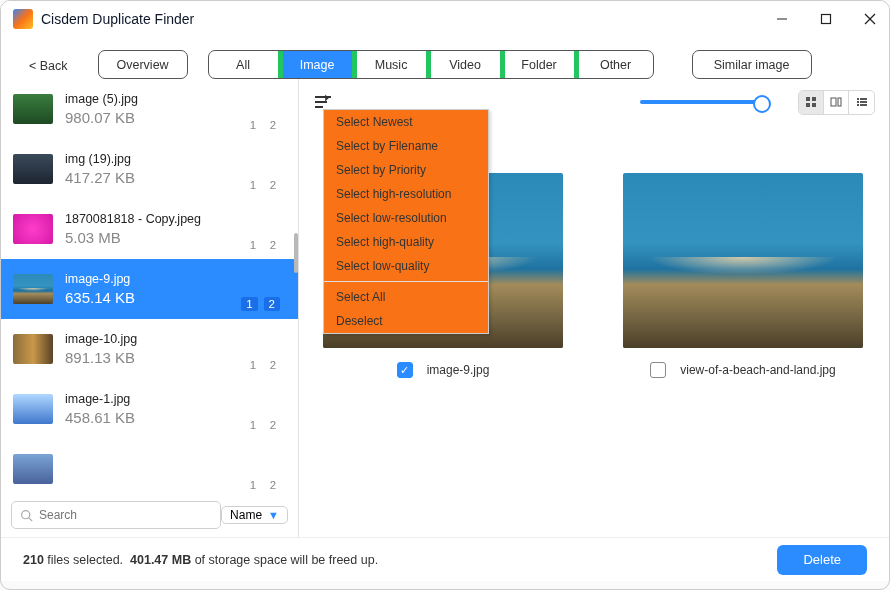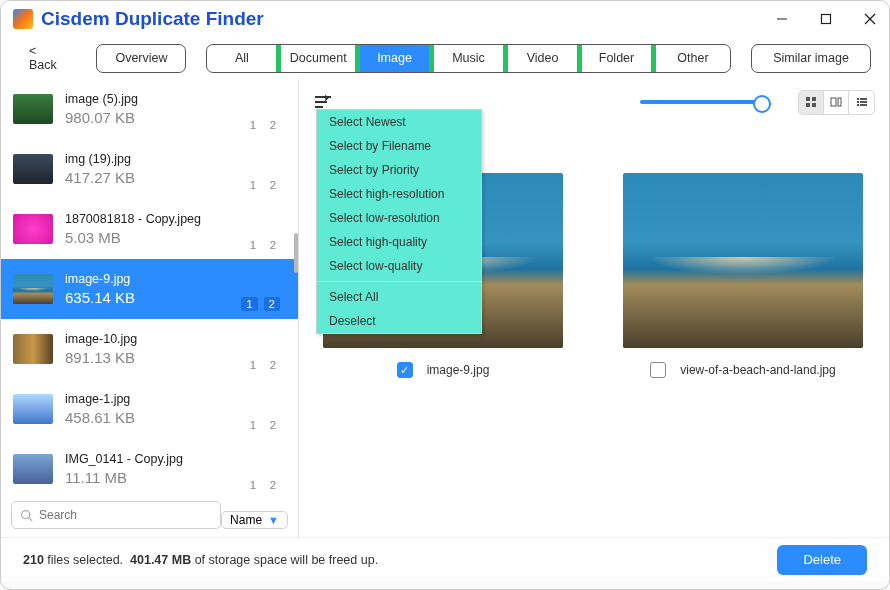--- a/index.html
+++ b/index.html
@@ -1,60 +1,60 @@
 <!DOCTYPE html>
 <html><head>
 <meta charset="utf-8">
 <style>
 *{box-sizing:border-box;margin:0;padding:0;font-family:-apple-system,"Segoe UI",Arial,sans-serif}
 body{width:890px;height:590px;background:#fafafa;overflow:hidden;border:1px solid #ccc;border-radius:10px;position:relative}
 .titlebar{height:36px;display:flex;align-items:center;padding:0 12px;background:#fff}
 .app-icon{width:20px;height:20px;border-radius:3px;background:linear-gradient(135deg,#3b82f6 0%,#f97316 50%,#fbbf24 100%);margin-right:8px}
-.app-title{font-size:19px;color:#1d4ed8;flex:1;font-weight:700}
+.app-title{font-size:14px;color:#0f172a;flex:1;font-weight:400}
 .win-controls{display:flex;gap:30px;margin-left:auto}
 .win-btn{width:14px;height:14px;display:flex;align-items:center;justify-content:center;cursor:default;font-size:15px;color:#222}
 .win-btn svg{width:12px;height:12px}
-.toolbar{height:42px;display:flex;align-items:center;padding:0 18px;gap:20px;background:#fff}
+.toolbar{height:42px;display:flex;align-items:flex-end;padding:0 18px;gap:20px;background:#fff}
 .nav-back{font-size:12.5px;color:#333;padding:6px 10px;cursor:pointer}
 .pill{height:29px;border:1px solid #555;border-radius:7px;background:#fff;font-size:12.5px;color:#333;display:flex;align-items:center;justify-content:center;cursor:pointer;padding:0 14px;min-width:90px}
 .tab-group{display:flex;border:1px solid #555;border-radius:7px;overflow:hidden;height:29px}
 .tab{padding:0 16px;font-size:12.5px;color:#333;display:flex;align-items:center;justify-content:center;border-right:5px solid #22c55e;cursor:pointer;min-width:74px}
 .tab:last-child{border-right:none}
 .tab.active{background:#2a8cff;color:#fff}
-.similar{margin-left:0;min-width:120px}
+.similar{margin-left:18px;min-width:120px}
 .content{display:flex;height:458px;background:#fff}
 .sidebar{width:298px;border-right:1px solid #e2e2e2;display:flex;flex-direction:column;position:relative}
 .file-list{flex:1;overflow-y:hidden}
 .file-row{display:flex;align-items:center;padding:8px 12px;gap:12px;height:60px;position:relative}
 .file-row.selected{background:#2a8cff;color:#fff}
 .thumb{width:40px;height:30px;border-radius:2px;flex-shrink:0}
 .file-info{flex:1;min-width:0}
 .fname{font-size:12.5px;color:#222;margin-bottom:3px}
 .fsize{font-size:15px;color:#888}
 .file-row.selected .fname,.file-row.selected .fsize{color:#fff}
 .badges{display:flex;gap:6px;font-size:11.5px;color:#888;position:absolute;right:18px;bottom:8px}
 .badges span{min-width:14px;text-align:center}
 .file-row.selected .badges{color:#fff}
 .file-row.selected .badges span{background:#1a6ee8;border-radius:2px;padding:1px 5px}
 .sidebar-scroll{position:absolute;right:0px;top:154px;width:4px;height:40px;background:#b8b8b8;border-radius:2px}
-.search-row{display:flex;padding:8px 10px;align-items:flex-end}
+.search-row{display:flex;padding:8px 10px;align-items:center}
 .search-box{flex:1;height:28px;border:1px solid #d0d0d0;border-radius:5px;display:flex;align-items:center;padding:0 8px;gap:6px}
 .search-box input{border:none;outline:none;font-size:12px;flex:1;color:#888;background:transparent}
 .name-select{height:18px;border:1px solid #d0d0d0;border-radius:5px;padding:0 8px;display:flex;align-items:center;font-size:12px;gap:6px}
 .chev-down{color:#2a8cff;font-size:11px}
 .preview{flex:1;position:relative;padding:8px 14px}
 .preview-toolbar{height:30px;display:flex;align-items:center}
 .filter-btn{width:22px;height:18px;display:flex;align-items:center;justify-content:center}
 .slider{flex:0 0 130px;height:4px;background:#2a8cff;border-radius:2px;position:relative;margin-left:auto;margin-right:28px}
 .slider::after{content:"";position:absolute;right:-1px;top:-5px;width:14px;height:14px;border-radius:50%;background:#fff;border:2px solid #2a8cff}
 .view-switch{display:flex;border:1px solid #d8d8d8;border-radius:5px;overflow:hidden;height:25px}
 .view-switch div{width:25px;display:flex;align-items:center;justify-content:center;border-right:1px solid #d8d8d8;font-size:11px;color:#555}
 .view-switch div:last-child{border-right:none}
 .view-switch div.active{background:#e8e8e8}
-.menu{position:absolute;top:30px;left:17px;width:166px;background:#5eead4;border:1px solid #ccc;box-shadow:2px 2px 3px rgba(0,0,0,0.15);z-index:10}
+.menu{position:absolute;top:30px;left:24px;width:166px;background:#f97316;border:1px solid #ccc;box-shadow:2px 2px 3px rgba(0,0,0,0.15);z-index:10}
 .menu-item{padding:5px 12px;font-size:12px;color:#333;cursor:pointer}
 .menu-sep{height:1px;background:#ddd;margin:3px 0}
 .cards{display:flex;gap:60px;padding:56px 10px 10px 10px}
 .card{width:240px}
 .card-img{width:240px;height:175px;border-radius:2px}
 .card-label{display:flex;align-items:center;justify-content:center;gap:14px;margin-top:14px;font-size:12px;color:#333}
 .chk{width:16px;height:16px;border:1.5px solid #888;border-radius:3px;display:flex;align-items:center;justify-content:center;flex-shrink:0}
 .chk.checked{background:#2a8cff;border-color:#2a8cff;color:#fff;font-size:11px}
 .statusbar{height:44px;display:flex;align-items:center;padding:0 22px;background:#fff;border-top:1px solid #eee;font-size:12.5px;color:#333}
 .statusbar b{font-weight:700}
@@ -94,21 +94,20 @@
         </svg>
       </div>
   </div>
 </div>
 
 <div class="toolbar">
   <div class="nav-back">&lt; Back</div>
   <div class="pill">Overview</div>
   <div class="tab-group" id="tabs">
       <div class="tab">All</div>
-      <div class="tab">Document</div>
       <div class="tab active">Image</div>
       <div class="tab">Music</div>
       <div class="tab">Video</div>
       <div class="tab">Folder</div>
       <div class="tab">Other</div>
     </div>
   <div class="pill similar">Similar image</div>
 </div>
 
 <div class="content">
@@ -175,24 +174,20 @@
             <div class="fname">image-1.jpg</div>
             <div class="fsize">458.61 KB</div>
           </div>
           <div class="badges">
             <span>1</span>
             <span>2</span>
           </div>
         </div>
         <div class="file-row">
           <div class="thumb fld"></div>
-          <div class="file-info">
-            <div class="fname">IMG_0141 - Copy.jpg</div>
-            <div class="fsize">11.11 MB</div>
-          </div>
           <div class="badges">
             <span>1</span>
             <span>2</span>
           </div>
         </div>
       </div>
     <div class="sidebar-scroll"></div>
     <div class="search-row">
       <div class="search-box">
         <svg class="mag" width="13" height="13" viewBox="0 0 16 16">

